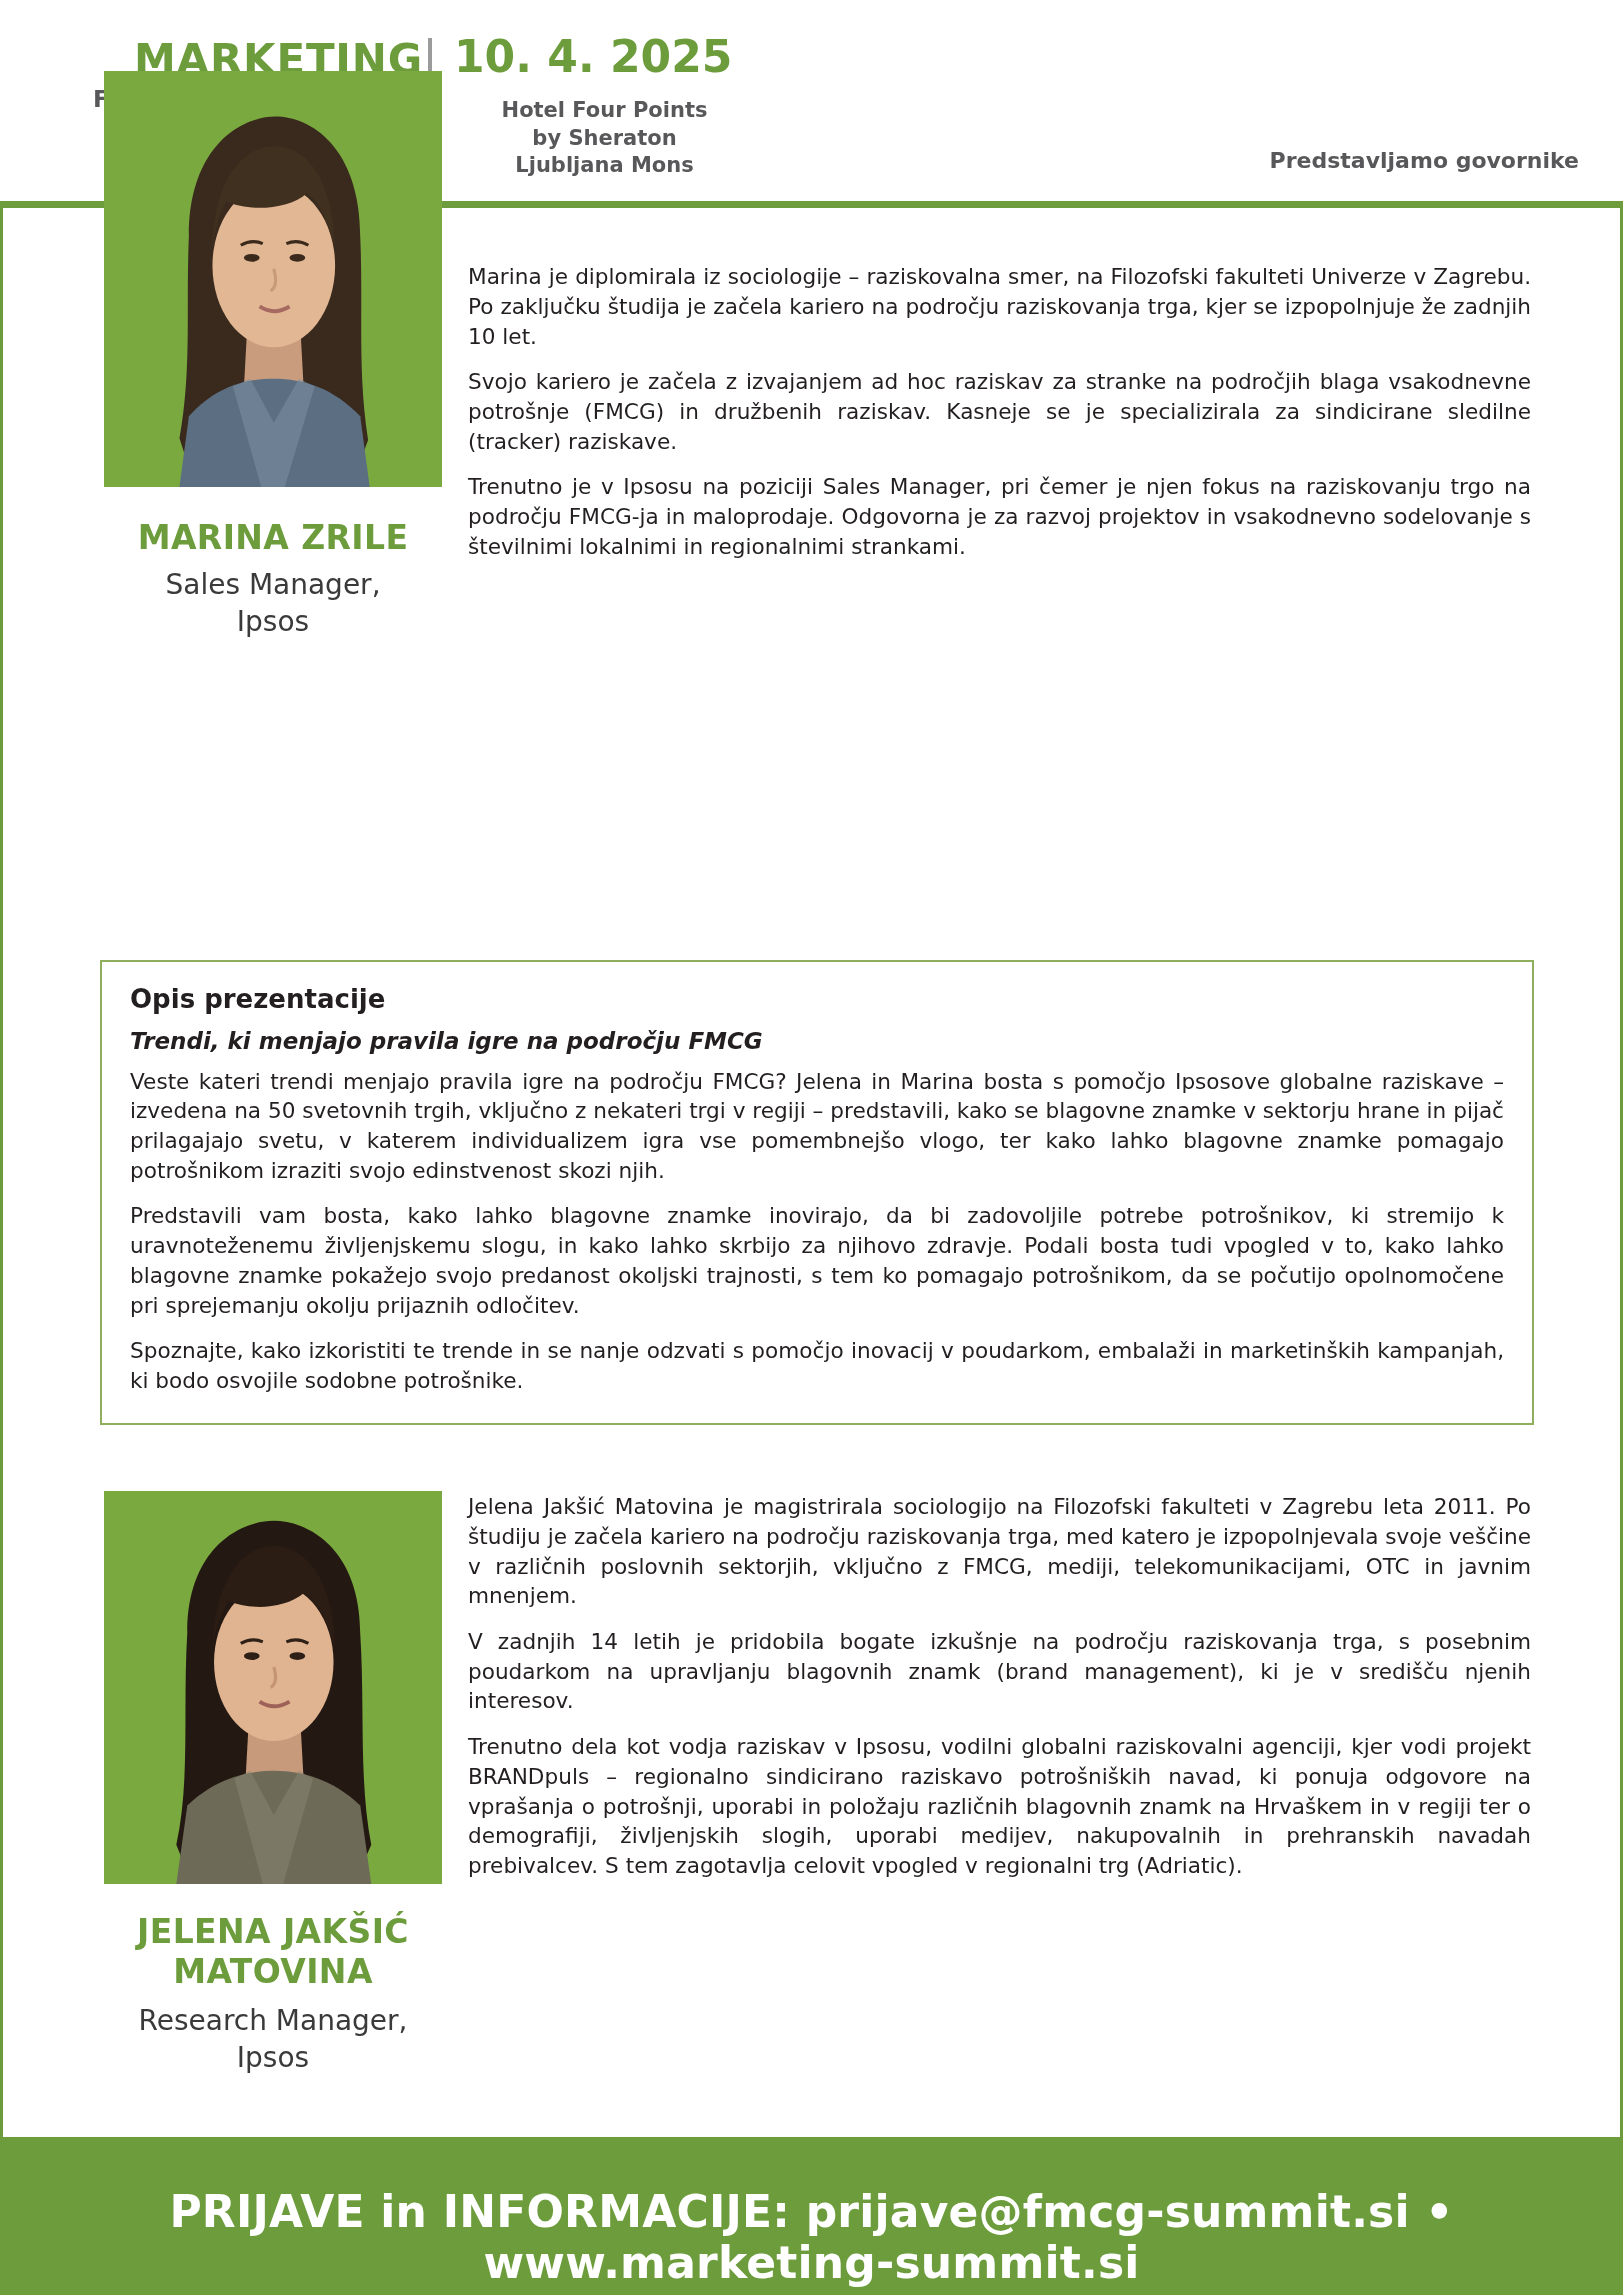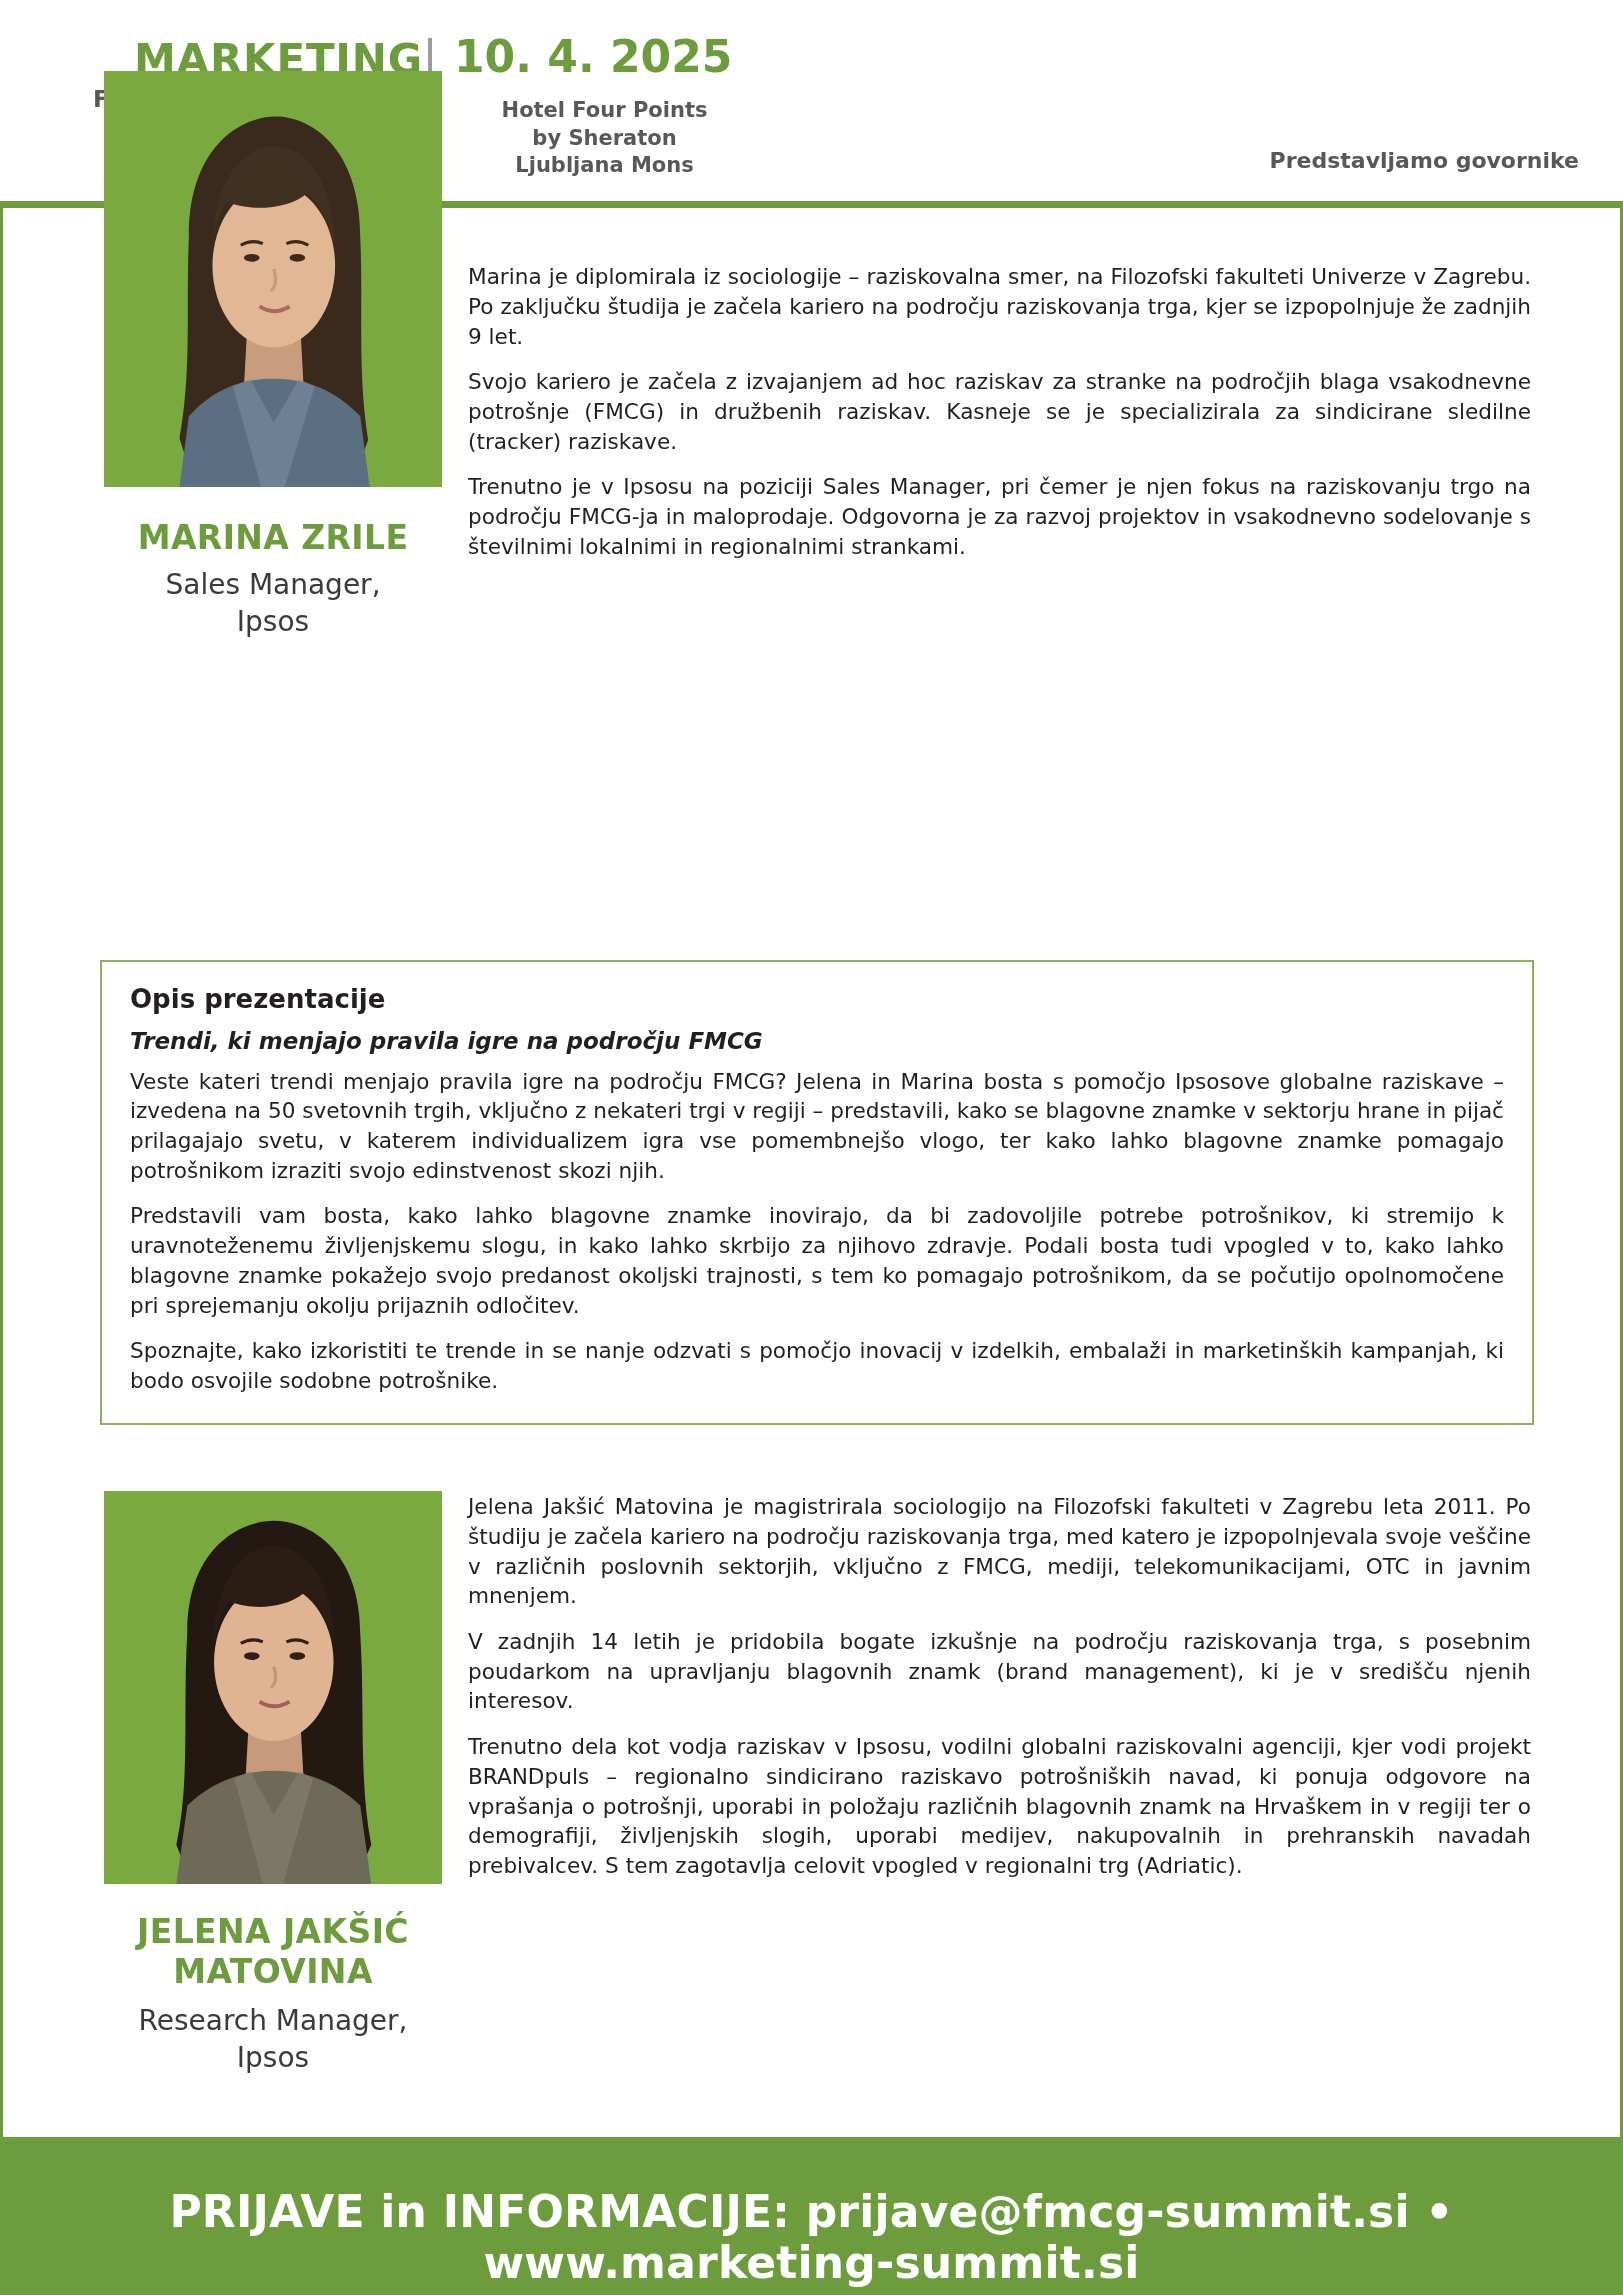--- a/index.html
+++ b/index.html
@@ -323,33 +323,33 @@
         <path d="M186 392 L216 448 L248 392 L268 402 L230 530 L200 530 L164 402 Z" fill="#7d8fa2" opacity="0.55"></path>
       </svg>
     </div>
     <div class="speaker-name" style="left:104px; top:518px;">MARINA ZRILE</div>
     <div class="speaker-role" style="left:104px; top:567px;">
       <div>Sales Manager,</div>
       <div>Ipsos</div>
     </div>
 
     <div class="bio" style="left:468px; top:262px; width:1063px;">
-      <p>Marina je diplomirala iz sociologije – raziskovalna smer, na Filozofski fakulteti Univerze v Zagrebu. Po zaključku študija je začela kariero na področju raziskovanja trga, kjer se izpopolnjuje že zadnjih 9 let.</p>
+      <p>Marina je diplomirala iz sociologije – raziskovalna smer, na Filozofski fakulteti Univerze v Zagrebu. Po zaključku študija je začela kariero na področju raziskovanja trga, kjer se izpopolnjuje že zadnjih 10 let.</p>
       <p>Svojo kariero je začela z izvajanjem ad hoc raziskav za stranke na področjih blaga vsakodnevne potrošnje (FMCG) in družbenih raziskav. Kasneje se je specializirala za sindicirane sledilne (tracker) raziskave.</p>
       <p>Trenutno je v Ipsosu na poziciji Sales Manager, pri čemer je njen fokus na raziskovanju trgo na področju FMCG-ja in maloprodaje. Odgovorna je za razvoj projektov in vsakodnevno sodelovanje s številnimi lokalnimi in regionalnimi strankami.</p>
     </div>
   </div>
 
   <div class="pres-box">
     <div class="pres-title">Opis prezentacije</div>
     <div class="pres-sub">Trendi, ki menjajo pravila igre na področju FMCG</div>
     <div class="pres-body">
       <p>Veste kateri trendi menjajo pravila igre na področju FMCG? Jelena in Marina bosta s pomočjo Ipsosove globalne raziskave – izvedena na 50 svetovnih trgih, vključno z nekateri trgi v regiji – predstavili, kako se blagovne znamke v sektorju hrane in pijač prilagajajo svetu, v katerem individualizem igra vse pomembnejšo vlogo, ter kako lahko blagovne znamke pomagajo potrošnikom izraziti svojo edinstvenost skozi njih.</p>
       <p>Predstavili vam bosta, kako lahko blagovne znamke inovirajo, da bi zadovoljile potrebe potrošnikov, ki stremijo k uravnoteženemu življenjskemu slogu, in kako lahko skrbijo za njihovo zdravje. Podali bosta tudi vpogled v to, kako lahko blagovne znamke pokažejo svojo predanost okoljski trajnosti, s tem ko pomagajo potrošnikom, da se počutijo opolnomočene pri sprejemanju okolju prijaznih odločitev.</p>
-      <p>Spoznajte, kako izkoristiti te trende in se nanje odzvati s pomočjo inovacij v izdelkih, embalaži in marketinških kampanjah, ki bodo osvojile sodobne potrošnike.</p>
+      <p>Spoznajte, kako izkoristiti te trende in se nanje odzvati s pomočjo inovacij v poudarkom, embalaži in marketinških kampanjah, ki bodo osvojile sodobne potrošnike.</p>
     </div>
   </div>
 
   <div class="speaker">
     <div class="portrait second" style="left:104px; top:1491px;">
       <svg viewBox="0 0 430 500" width="338" height="393" preserveAspectRatio="none">
         <rect x="0" y="0" width="430" height="500" fill="#7aa93f"></rect>
 
         <path d="M106 180 C106 74 172 38 216 38 C262 38 326 76 326 182 C332 276 324 368 340 450 L318 500 L112 500 L92 450 C110 368 100 276 106 180 Z" fill="#241812"></path>
 

